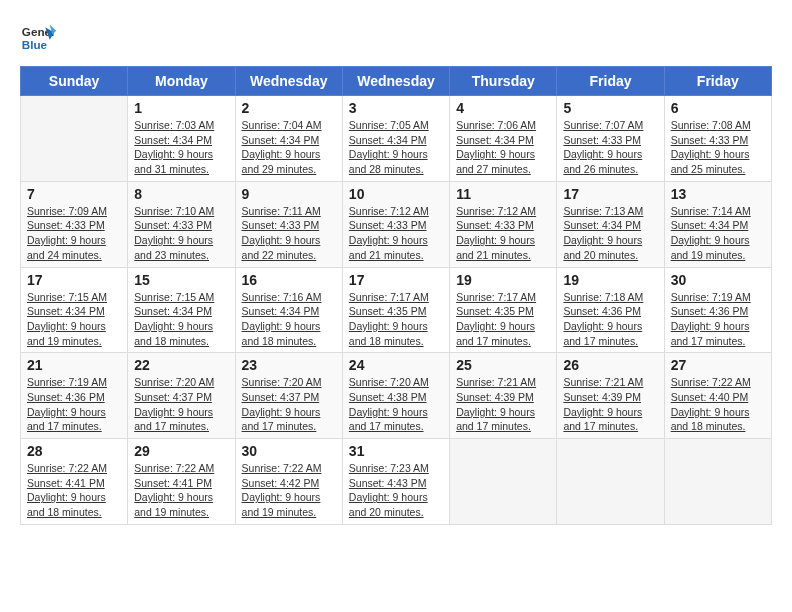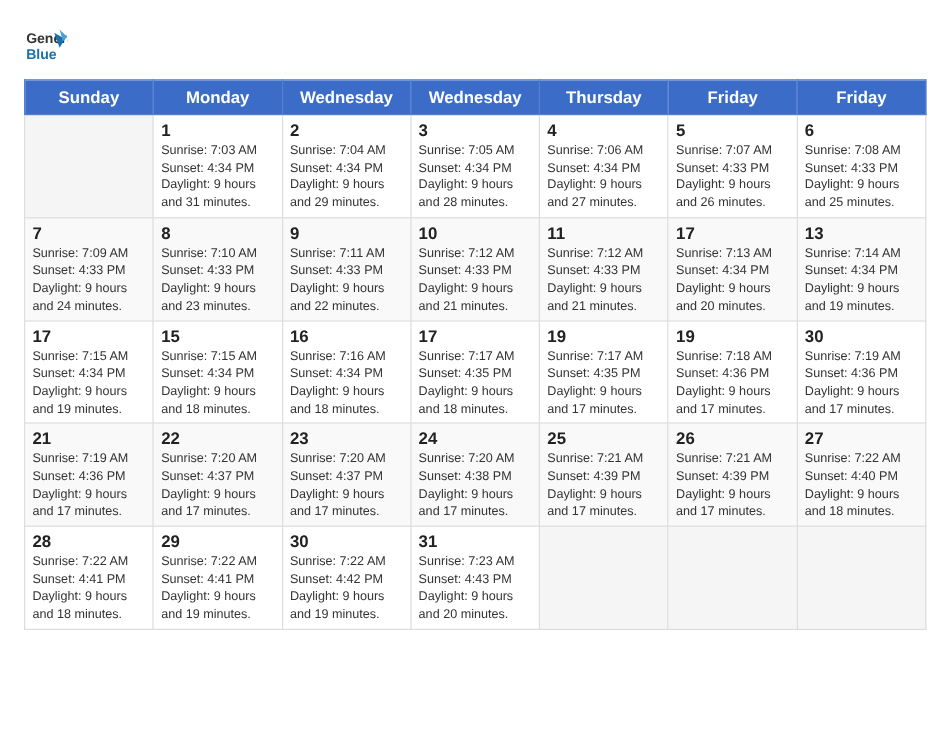--- a/index.html
+++ b/index.html
@@ -68,20 +68,21 @@
       font-size: 14px;
       font-weight: bold;
       color: #222;
       display: block;
       margin-bottom: 2px;
     }
     .day-info {
       font-size: 10.5px;
       color: #333;
       line-height: 1.4;
+      text-decoration: underline;
     }
     .empty-cell {
       background: #f5f5f5 !important;
     }
   </style>
 </head>
 <body>
 
 <div class="header-section">
   <div class="logo">

